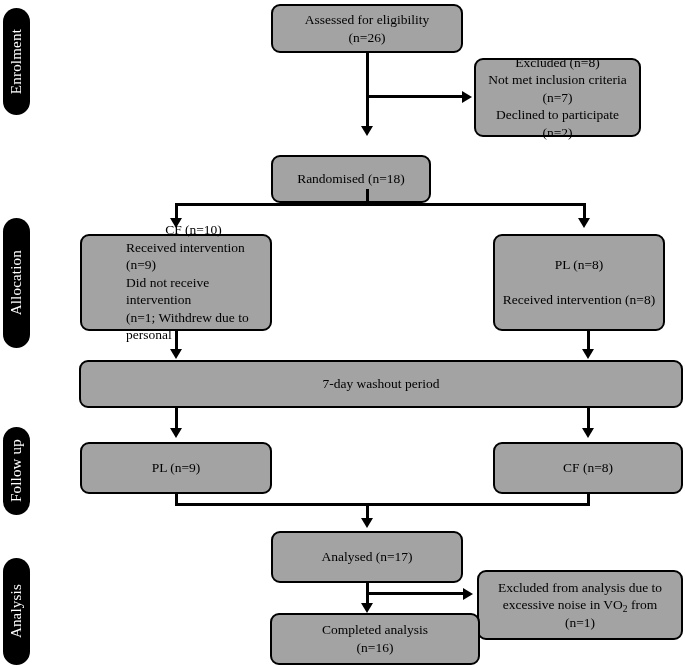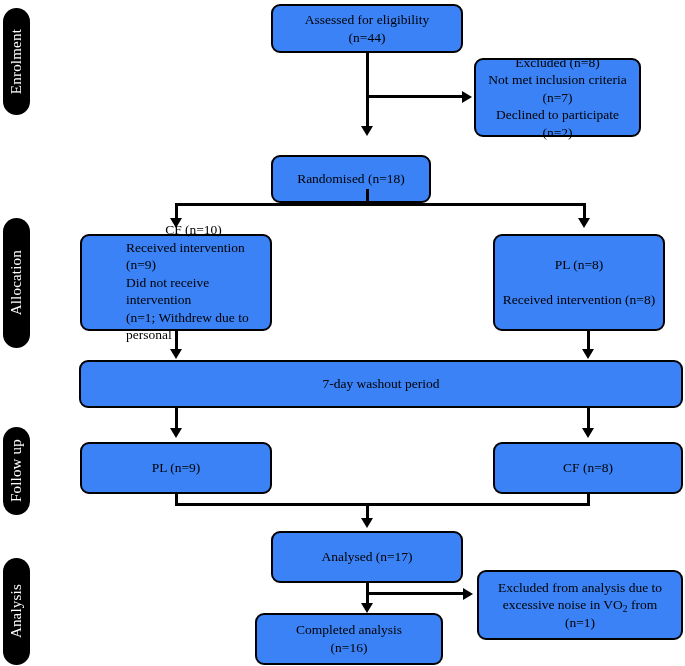--- a/index.html
+++ b/index.html
@@ -8,21 +8,21 @@
 
   #canvas{position:absolute;left:0;top:0;width:685px;height:666px;}
 
   
   .pill{position:absolute;background:#000;border-radius:999px;
         display:flex;align-items:center;justify-content:center;}
   .pill span{color:#fff;font-size:15px;letter-spacing:.2px;white-space:nowrap;
              writing-mode:vertical-rl;transform:rotate(180deg);line-height:1;}
 
   
-  .box{position:absolute;box-sizing:border-box;background:#3b82f6;
+  .box{position:absolute;box-sizing:border-box;background:#a3a3a3;
        border:2.5px solid #000;border-radius:9px;
        display:flex;flex-direction:column;justify-content:center;
        font-size:13.5px;line-height:1.30;}
   .box .ln{display:block;}
   .ctr{text-align:center;padding:0 6px;}
   .lft{text-align:left;padding:0 9px;}
 
   
   .vline{position:absolute;background:#000;width:2.5px;}
   .hline{position:absolute;background:#000;height:2.5px;}
@@ -47,21 +47,21 @@
   </div>
   <div class="pill" style="left:3px;top:427px;width:27px;height:88px;">
     <span>Follow up</span>
   </div>
   <div class="pill" style="left:3px;top:558px;width:27px;height:107px;">
     <span>Analysis</span>
   </div>
 
   <div class="box ctr" style="left:271px;top:4px;width:192px;height:49px;">
     <span class="ln">Assessed for eligibility</span>
-    <span class="ln">(n=44)</span>
+    <span class="ln">(n=26)</span>
   </div>
 
   <div class="vline" style="left:366px;top:53px;height:75px;"></div>
   <div class="arrow-d" style="left:361px;top:126px;"></div>
 
   <div class="hline" style="left:366px;top:95px;width:98px;"></div>
   <div class="arrow-r" style="left:462px;top:91px;"></div>
 
   <div class="box ctr" style="left:474px;top:58px;width:167px;height:79px;">
     <span class="ln">Excluded (n=8)</span>
@@ -128,18 +128,18 @@
   <div class="arrow-d" style="left:361px;top:603px;"></div>
   <div class="hline" style="left:366px;top:592px;width:99px;"></div>
   <div class="arrow-r" style="left:463px;top:588px;"></div>
 
   <div class="box ctr" style="left:477px;top:570px;width:206px;height:70px;">
     <span class="ln">Excluded from analysis due to</span>
     <span class="ln"><span>excessive noise in VO</span><sub>2</sub><span> from</span></span>
     <span class="ln">(n=1)</span>
   </div>
 
-  <div class="box ctr" style="left:255px;top:613px;width:188px;height:52px;">
+  <div class="box ctr" style="left:270px;top:613px;width:210px;height:52px;">
     <span class="ln">Completed analysis</span>
     <span class="ln">(n=16)</span>
   </div>
 
 </div>
 
 </body></html>

